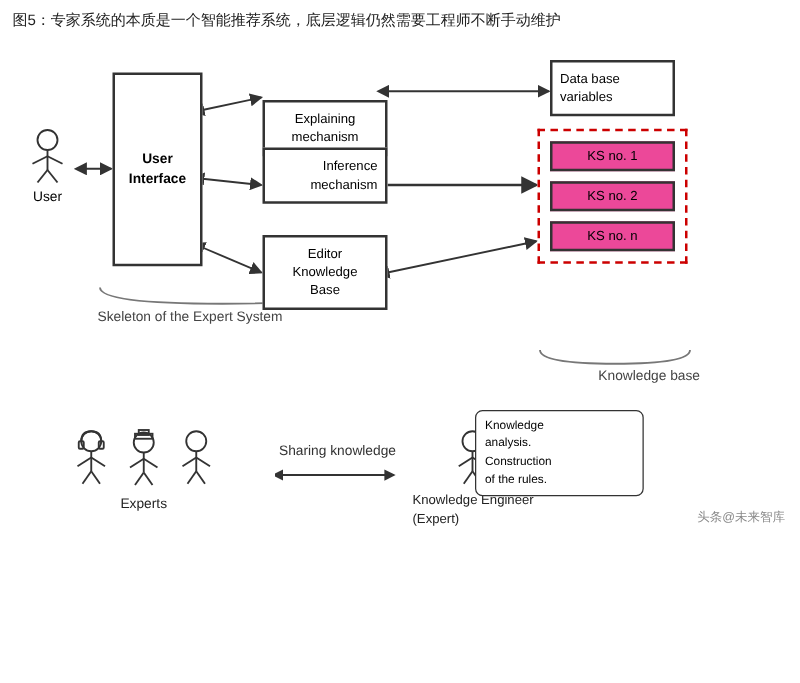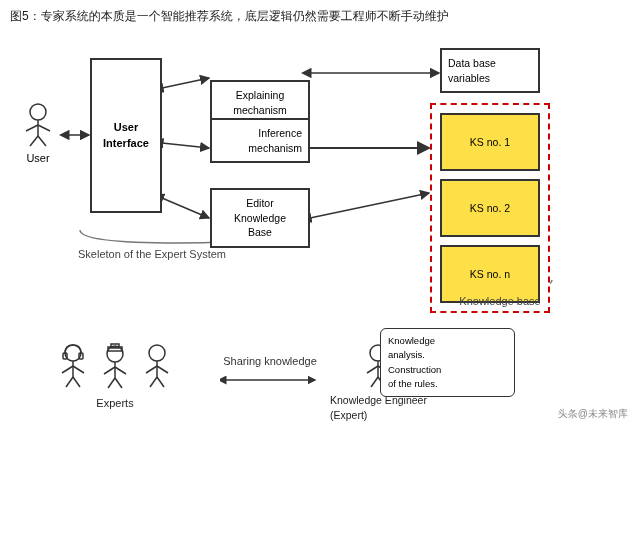--- a/index.html
+++ b/index.html
@@ -131,24 +131,24 @@
       width: 120px;
       padding: 8px;
       display: flex;
       flex-direction: column;
       gap: 8px;
       background: #fff;
     }
 
     .ks-item {
       border: 2px solid #333;
-      padding: 21px 6px;
+      padding: 4px 6px;
       text-align: center;
       font-size: 10.5px;
-      background: #fde047;
+      background: #ec4899;
     }
   </style>
 </head>
 <body>
 
 <div class="page-wrapper">
 
   <div class="title-bar">图5：专家系统的本质是一个智能推荐系统，底层逻辑仍然需要工程师不断手动维护</div>
 
   <div class="main-diagram">
@@ -239,21 +239,21 @@
         <span>KS no. 1</span>
       </div>
       <div class="ks-item">
         <span>KS no. 2</span>
       </div>
       <div class="ks-item">
         <span>KS no. n</span>
       </div>
     </div>
 
-    <div style="position:absolute;left:430px;top:262px;font-size:11px;color:#444;text-align:center;width:120px;">Knowledge base</div>
+    <div style="position:absolute;left:430px;top:262px;font-size:11px;color:#444;text-align:right;width:120px;">Knowledge base</div>
 
   </div>
 
   <div style="display:flex;flex-direction:row;align-items:flex-start;margin-top:0px;margin-left:10px;position:relative;width:620px;">
 
     <div style="display:flex;flex-direction:column;align-items:center;width:190px;">
       <div style="display:flex;flex-direction:row;gap:4px;margin-bottom:4px;">
 
         <svg width="38" height="50">
           <circle cx="19" cy="10" r="8" fill="none" stroke="#333" stroke-width="1.5"></circle>

